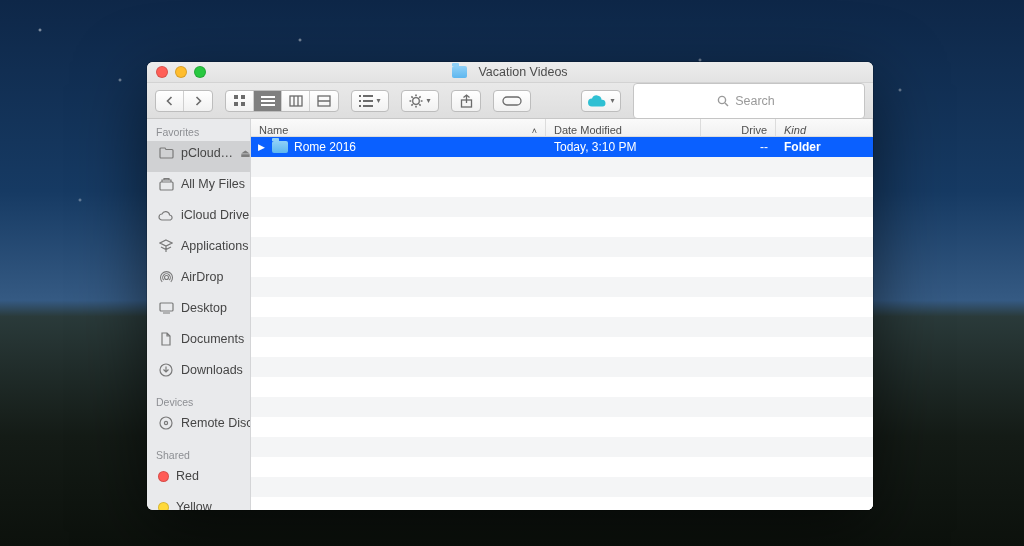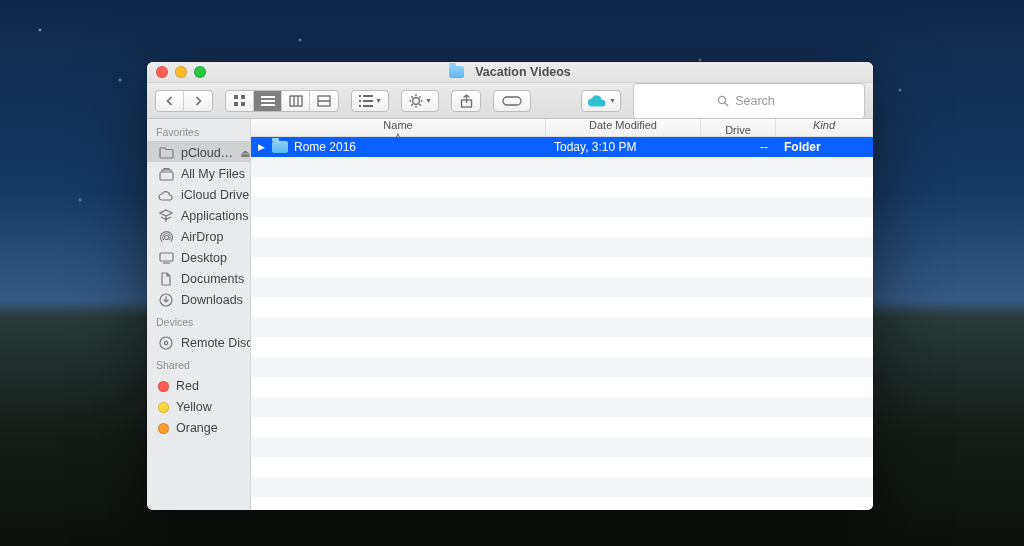--- a/index.html
+++ b/index.html
@@ -29,21 +29,21 @@
   .titlebar {
     height: 21px; background: linear-gradient(#ededed,#e3e3e3);
     border-bottom: 1px solid #d3d3d3;
     display: flex; align-items: center; position: relative;
   }
   .traffic { display: flex; gap: 7px; padding-left: 9px; }
   .tl { width: 12px; height: 12px; border-radius: 50%; border: .5px solid rgba(0,0,0,.15); }
   .tl.close { background: #ff5f57; }
   .tl.min   { background: #ffbd2e; }
   .tl.max   { background: #28c840; }
-  .title-center { position: absolute; left:0; right:0; text-align: center; font-size: 12.5px; color: #4d4d4d; display:flex; align-items:center; justify-content:center; gap:11px; pointer-events:none;font-weight:bold;}
+  .title-center { position: absolute; left:0; right:0; text-align: center; font-size: 12.5px; color: #4d4d4d; display:flex; align-items:center; justify-content:center; gap:11px; pointer-events:none;}
   .folder-glyph { width:15px; height:12px; background: linear-gradient(#8fd0f7,#5eb7ef); border-radius: 2px; position: relative; }
   .folder-glyph::before { content:""; position:absolute; top:-3px; left:0; width:7px; height:3px; background:#8fd0f7; border-radius:1px 1px 0 0;}
 
   .toolbar {
     height: 36px; background: linear-gradient(#e9e9e9,#dedede);
     border-bottom: 1px solid #c7c7c7;
     display:flex; align-items:center; padding: 0 8px; gap: 12px;
   }
   .seg, .tbtn {
     height: 22px; background: linear-gradient(#ffffff,#f1f1f1);
@@ -63,33 +63,33 @@
     flex: 0 0 232px; height:36px; border:1px solid #c5c5c5; border-radius:4px; background:#fff;
     display:flex; align-items:center; justify-content:center; gap:6px; color:#9a9a9a; font-size:12.5px;
   }
 
   .body { flex:1; display:flex; min-height:0; }
   .sidebar {
     width: 104px; background:#e9eaec; border-right:1px solid #d4d5d7;
     overflow:hidden; font-size:12.5px; color:#454545;
   }
   .sb-header { font-size:10.5px; color:#8d8f93; padding:7px 9px 3px; font-weight:500; }
-  .sb-item { display:flex; align-items:center; gap:7px; padding:3px 8px 0 11px; white-space:nowrap; overflow:hidden; text-overflow:ellipsis; line-height:18px;}
+  .sb-item { display:flex; align-items:center; gap:7px; padding:3px 8px 10px 11px; white-space:nowrap; overflow:hidden; text-overflow:ellipsis; line-height:18px;}
   .sb-item.selected { background:#d0d1d3; }
   .sb-item .eject { margin-left:auto; font-size:11px; color:#7d7d7d;}
   .sb-icon { width:16px; height:16px; display:flex; align-items:center; justify-content:center; color:#7a7a7a; flex:none;}
   .tag-dot { width:11px; height:11px; border-radius:50%; border:.5px solid rgba(0,0,0,.15);}
   .tag-red{background:#ff5b56;} .tag-orange{background:#ff9e2e;} .tag-yellow{background:#ffd93a;}
 
   .main { flex:1; display:flex; flex-direction:column; background:#fff;}
   .col-header {
     height:18px; background:linear-gradient(#fafafa,#f1f1f1); border-bottom:1px solid #dcdcdc;
     display:flex; font-size:11px; color:#4f4f4f;
   }
-  .col-header > div { display:flex; align-items:center; padding:0 8px; border-right:1px solid #dcdcdc;flex-direction:column;}
+  .col-header > div { display:flex; align-items:flex-end; padding:0 8px; border-right:1px solid #dcdcdc;}
   .col-name{width:295px; justify-content:space-between;} .col-date{width:155px;} .col-size{width:75px; justify-content:flex-end;} .col-kind{flex:1; border-right:none;font-style:italic;}
   .rows { flex:1; overflow:hidden; background:#fff;
     background-image: repeating-linear-gradient(#ffffff 0 20px, #f4f5f6 20px 40px);
   }
   .row { height:20px; display:flex; align-items:center; font-size:12px;}
   .row.sel { background:#0a60ff; color:#fff;}
   .row .c-name{width:295px; padding-left:6px; display:flex; align-items:center; gap:6px;}
   .row .c-date{width:155px; padding-left:8px;}
   .row .c-size{width:75px; padding-right:8px; text-align:right;}
   .row .c-kind{flex:1; padding-left:8px;font-weight:bold;}

